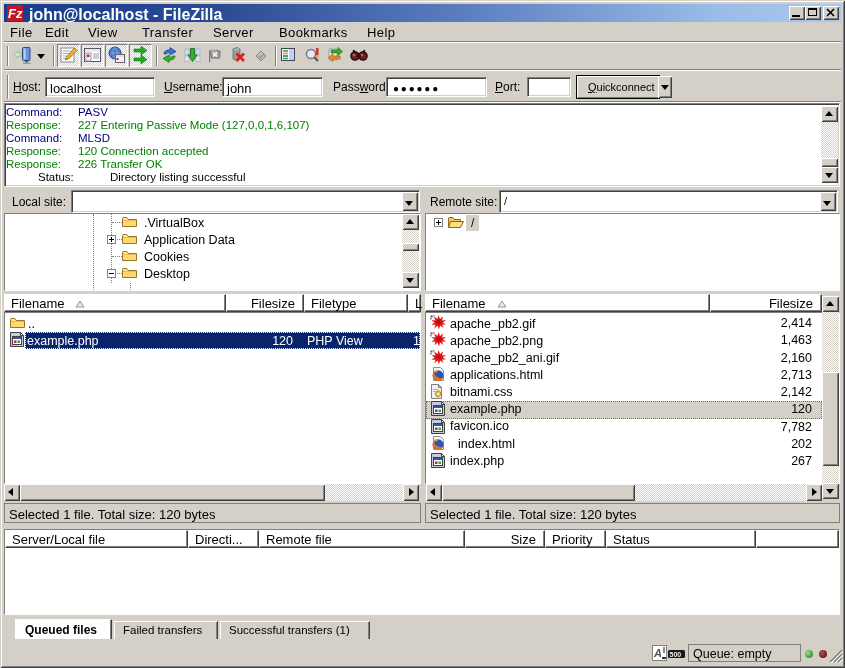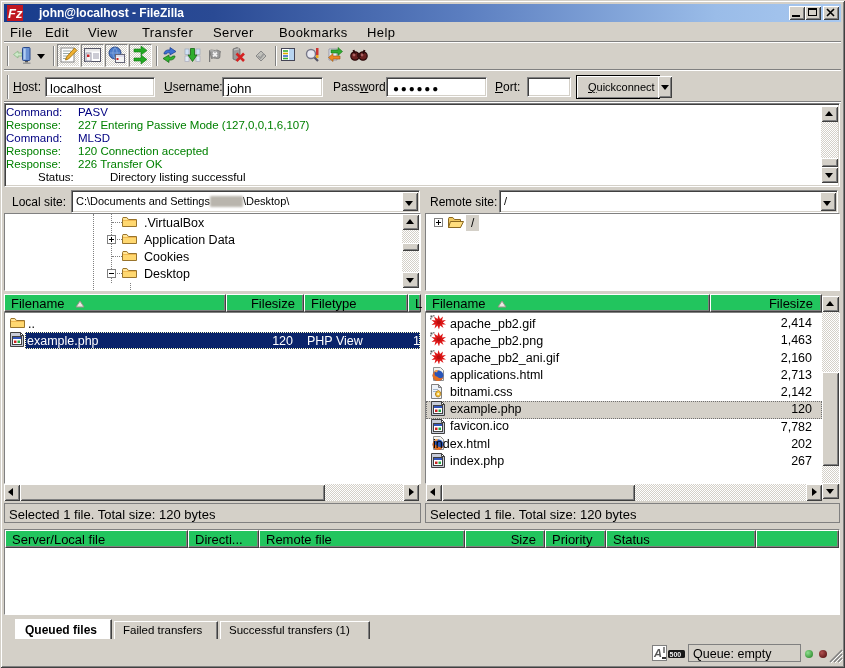--- a/index.html
+++ b/index.html
@@ -3,21 +3,21 @@
 <style>
 *{margin:0;padding:0;box-sizing:border-box;}
 html,body{width:845px;height:668px;overflow:hidden;}
 body{font-family:"Liberation Sans",sans-serif;font-size:11px;color:#000;background:#d4d0c8;position:relative;}
 .abs{position:absolute;}
 .winborder{position:absolute;inset:0;background:#d4d0c8;
  box-shadow: inset 1px 1px 0 #d4d0c8, inset -1px -1px 0 #404040,
              inset 2px 2px 0 #fff, inset -2px -2px 0 #808080;}
 .titlebar{position:absolute;left:4px;top:4px;width:837px;height:18px;
  background:linear-gradient(to right,#183c8c 0%,#2a4a94 25%,#5b7ec0 55%,#9abce8 85%,#a8c8f0 100%);}
-.title-txt{position:absolute;left:35px;top:2px;font-size:12px;font-weight:bold;color:#fff;}
+.title-txt{position:absolute;left:25px;top:2px;font-size:16px;font-weight:bold;color:#fff;}
 .capbtn{position:absolute;top:6px;width:16px;height:14px;background:#d4d0c8;
  box-shadow: inset 1px 1px 0 #fff, inset -1px -1px 0 #404040, inset 2px 2px 0 #d4d0c8, inset -2px -2px 0 #808080;}
 .menubar{position:absolute;left:4px;top:23px;width:837px;height:18px;background:#d4d0c8;}
 .menubar span{position:absolute;top:2px;font-size:13px;letter-spacing:0.4px;}
 .toolbar{position:absolute;left:4px;top:43px;width:837px;height:26px;background:#d4d0c8;}
 .tb-sep{position:absolute;top:3px;width:1px;height:20px;background:#808080;box-shadow:1px 0 0 #fff;}
 .tbbtn-on{position:absolute;top:1px;width:23px;height:23px;
  background:repeating-conic-gradient(#ffffff 0% 25%,#d4d0c8 0% 50%) 0 0/2px 2px;
  border:1px solid;border-color:#808080 #fff #fff #808080;}
 .qc{position:absolute;left:4px;top:71px;width:837px;height:31px;background:#d4d0c8;font-size:12px;}
@@ -31,21 +31,21 @@
 .sb-btn{position:absolute;background:#d4d0c8;
  box-shadow: inset 1px 1px 0 #fff, inset -1px -1px 0 #404040, inset 2px 2px 0 #d4d0c8, inset -2px -2px 0 #808080;}
 .sb-track{position:absolute;background:repeating-conic-gradient(#ffffff 0% 25%,#d4d0c8 0% 50%) 0 0/2px 2px;}
 .sb-thumb{position:absolute;background:#d4d0c8;
  box-shadow: inset 1px 1px 0 #fff, inset -1px -1px 0 #404040, inset 2px 2px 0 #d4d0c8, inset -2px -2px 0 #808080;}
 .arrow-up{width:0;height:0;border:4px solid transparent;border-bottom:5px solid #000;border-top:none;position:absolute;left:4px;top:5px;}
 .arrow-dn{width:0;height:0;border:4px solid transparent;border-top:5px solid #000;border-bottom:none;position:absolute;left:4px;top:6px;}
 .arrow-lf{width:0;height:0;border:4px solid transparent;border-right:5px solid #000;border-left:none;position:absolute;left:4px;top:4px;}
 .arrow-rt{width:0;height:0;border:4px solid transparent;border-left:5px solid #000;border-right:none;position:absolute;left:6px;top:4px;}
 .hdr{position:absolute;height:18px;background:#d4d0c8;}
-.hdrsec{position:absolute;top:0;height:18px;background:#22c55e;border:1px solid;
+.hdrsec{position:absolute;top:0;height:18px;background:#ffffff;border:1px solid;
  border-color:#fff #404040 #404040 #fff;box-shadow:inset -1px -1px 0 #808080;}
 .hdrsec span{position:absolute;left:6px;top:1px;white-space:nowrap;font-size:13px;}
 .hdrsec .r{position:absolute;right:8px;top:1px;left:auto;}
 .combo{position:absolute;background:#fff;border:1px solid;border-color:#808080 #fff #fff #808080;
  box-shadow:inset 1px 1px 0 #404040, inset -1px -1px 0 #d4d0c8;}
 .combo .txt{position:absolute;left:4px;top:4px;white-space:nowrap;font-size:11px;}
 .combo .btn{position:absolute;right:1px;top:1px;bottom:1px;width:16px;background:#d4d0c8;
  box-shadow: inset 1px 1px 0 #fff, inset -1px -1px 0 #404040, inset 2px 2px 0 #d4d0c8, inset -2px -2px 0 #808080;}
 .statusline{position:absolute;height:20px;background:#d4d0c8;border:1px solid #808080;}
 .statusline span{position:absolute;left:4px;top:3px;font-size:13px;}
@@ -274,21 +274,20 @@
     <div class="arrow-up"></div>
   </div>
 <div class="sb-track" style="left:821px;top:122px;width:17px;height:45px"></div>
 <div class="sb-thumb" style="left:821px;top:158px;width:17px;height:9px"></div>
 <div class="sb-btn" style="left:821px;top:167px;width:17px;height:16px">
     <div class="arrow-dn"></div>
   </div>
 
 <span class="abs" style="left:12px;top:195px;font-size:12px;">Local site:</span>
 <div class="combo" style="left:71px;top:190px;width:349px;height:23px">
-  <span class="txt">C:\Documents and Settings<span style="display:inline-block;width:33px;height:11px;vertical-align:-2px;background:#b9b5ad;filter:blur(1px);border-radius:1px;"></span>\Desktop\</span>
   <div class="btn">
       <div class="arrow-dn" style="left:3px;top:9px"></div>
     </div>
 </div>
 
 <div class="sunken1" style="left:4px;top:213px;width:417px;height:78px;"></div>
 <div class="abs" style="left:5px;top:214px;width:396px;height:76px;background:#fff;overflow:hidden;">
   <div class="dotline-v" style="left:88px;top:0;height:76px;"></div>
   <div class="dotline-v" style="left:106px;top:0;height:69px;"></div>
   <div class="dotline-v" style="left:125px;top:69px;height:7px;"></div>
@@ -437,21 +436,21 @@
   <svg class="abs" style="left:5px;top:140px" width="14" height="15">
       <use href="#phpic"></use>
     </svg>
   <div class="row" style="left:24px;top:4px;">apache_pb2.gif</div>
   <div class="row" style="left:24px;top:21px;">apache_pb2.png</div>
   <div class="row" style="left:24px;top:38px;">apache_pb2_ani.gif</div>
   <div class="row" style="left:24px;top:55px;">applications.html</div>
   <div class="row" style="left:24px;top:72px;">bitnami.css</div>
   <div class="row" style="left:24px;top:89px;">example.php</div>
   <div class="row" style="left:24px;top:106px;">favicon.ico</div>
-  <div class="row" style="left:7px;top:123.75px;text-align:right;">index.html</div>
+  <div class="row" style="left:32px;top:123.75px;text-align:right;">index.html</div>
   <div class="row" style="left:24px;top:141px;">index.php</div>
   <div class="row" style="left:346px;top:3px;width:40px;text-align:right;">2,414</div>
   <div class="row" style="left:346px;top:20.25px;width:40px;text-align:right;">1,463</div>
   <div class="row" style="left:346px;top:37.5px;width:40px;text-align:right;">2,160</div>
   <div class="row" style="left:346px;top:54.75px;width:40px;text-align:right;">2,713</div>
   <div class="row" style="left:346px;top:72px;width:40px;text-align:right;">2,142</div>
   <div class="row" style="left:346px;top:89.25px;width:40px;text-align:right;">120</div>
   <div class="row" style="left:346px;top:106.5px;width:40px;text-align:right;">7,782</div>
   <div class="row" style="left:346px;top:123.75px;width:40px;text-align:right;">202</div>
   <div class="row" style="left:346px;top:141px;width:40px;text-align:right;">267</div>

